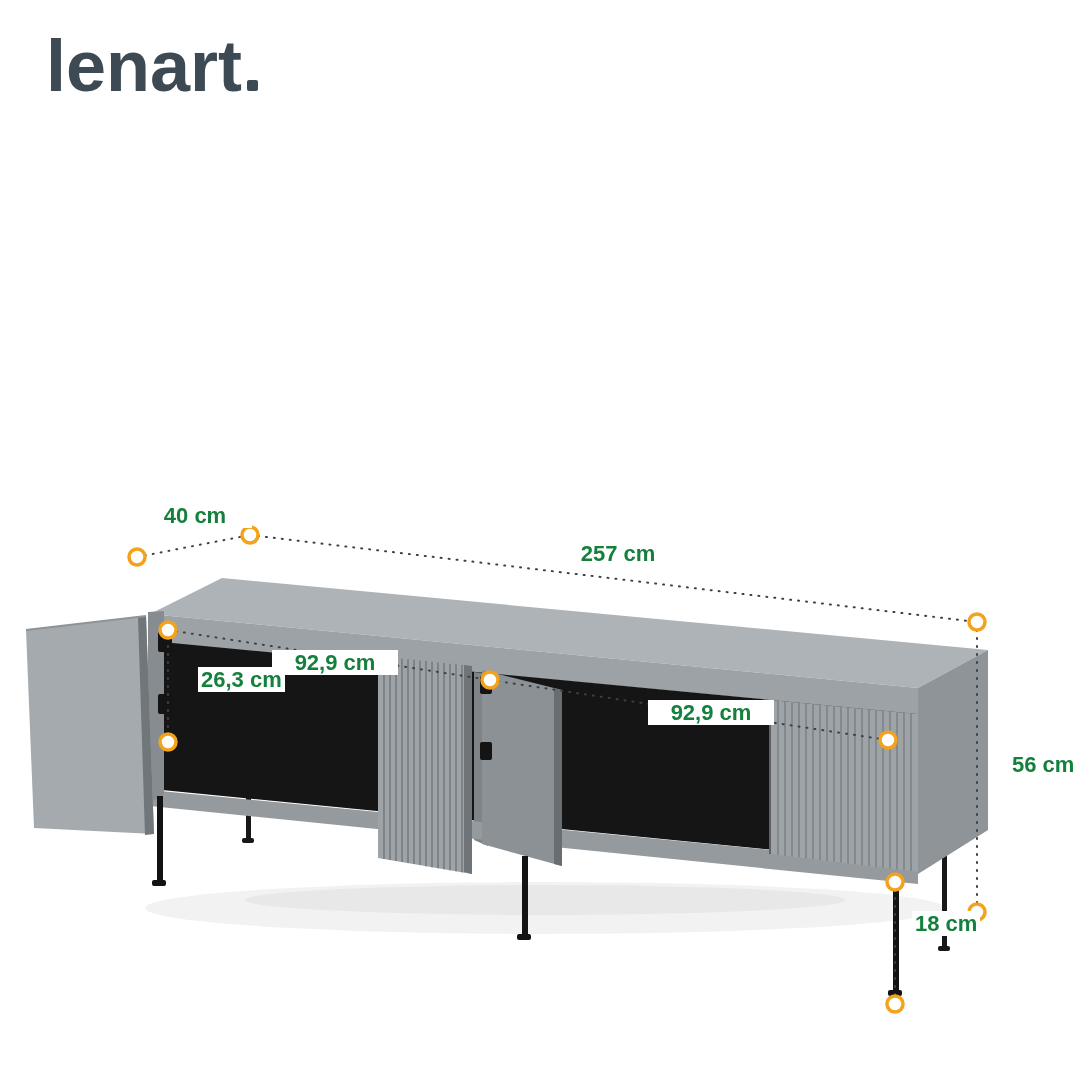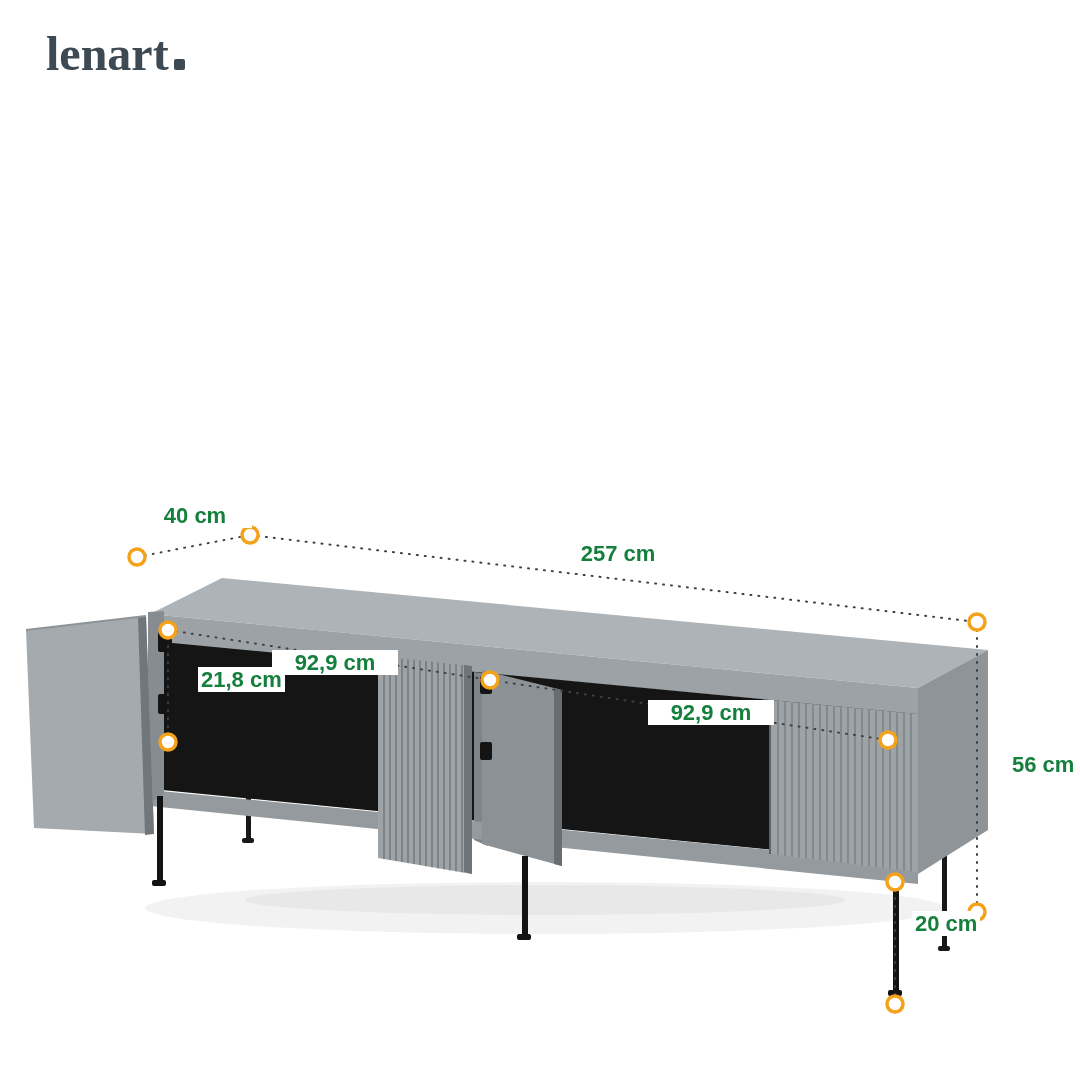--- a/index.html
+++ b/index.html
@@ -1,19 +1,19 @@
 <!DOCTYPE html>
 <html><head>
 <meta charset="utf-8">
 <style>
   html,body{margin:0;padding:0;background:#fff;}
   .stage{position:relative;width:1080px;height:1080px;background:#ffffff;overflow:hidden;
          font-family:"Liberation Sans",sans-serif;}
-  .logo{position:absolute;left:46px;top:30px;font-family:Liberation Serif, serif;
-        font-size:48px;font-weight:700;color:#3d4a53;letter-spacing:0px;line-height:1;}
+  .logo{position:absolute;left:46px;top:30px;font-family:Liberation Sans, sans-serif;
+        font-size:72px;font-weight:700;color:#3d4a53;letter-spacing:0px;line-height:1;}
   .logo-dot{display:inline-block;width:11px;height:11px;background:#3d4a53;margin-left:5px;border-radius:2px;}
   .scene{position:absolute;left:0;top:0;width:1080px;height:1080px;}
   .dim-label{position:absolute;font-size:22px;font-weight:700;color:#15803d;
              background:#ffffff;padding:0 3px;white-space:nowrap;line-height:1.15;}
   .lbl-center{text-align:center;}
 </style>
 </head>
 <body>
 
 <div class="stage">
@@ -140,18 +140,18 @@
       <circle cx="168" cy="630" r="8"></circle>
       <circle cx="168" cy="742" r="8"></circle>
       <circle cx="490" cy="680" r="8"></circle>
       <circle cx="888" cy="740" r="8"></circle>
     </g>
   </svg>
 
   <div class="dim-label lbl-center" style="left:138px;top:503px;width:108px;">40 cm</div>
   <div class="dim-label lbl-center" style="left:553px;top:541px;width:124px;">257 cm</div>
   <div class="dim-label" style="left:993px;top:752px;margin-left:16px;">56 cm</div>
-  <div class="dim-label" style="left:912px;top:911px;">20 cm</div>
-  <div class="dim-label" style="left:198px;top:667px;">21,8 cm</div>
+  <div class="dim-label" style="left:912px;top:911px;">18 cm</div>
+  <div class="dim-label" style="left:198px;top:667px;">26,3 cm</div>
   <div class="dim-label lbl-center" style="left:272px;top:650px;width:120px;">92,9 cm</div>
   <div class="dim-label lbl-center" style="left:648px;top:700px;width:120px;">92,9 cm</div>
 
 </div>
 
 </body></html>

